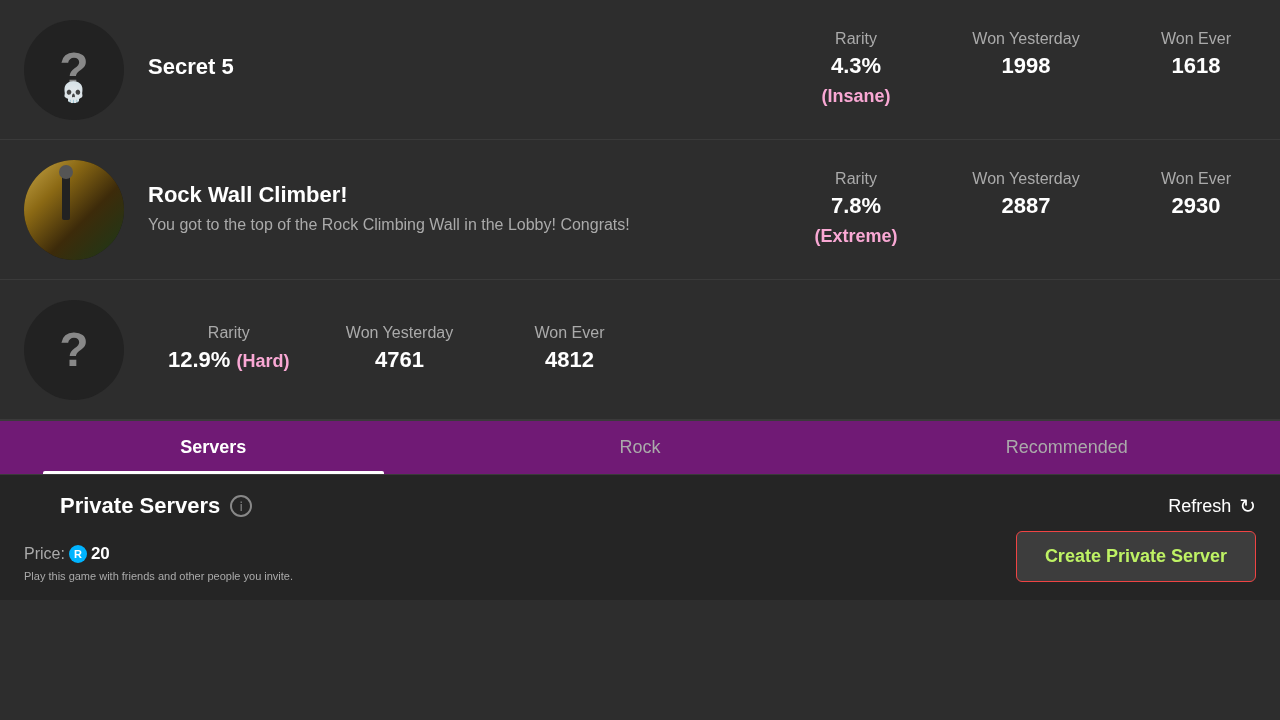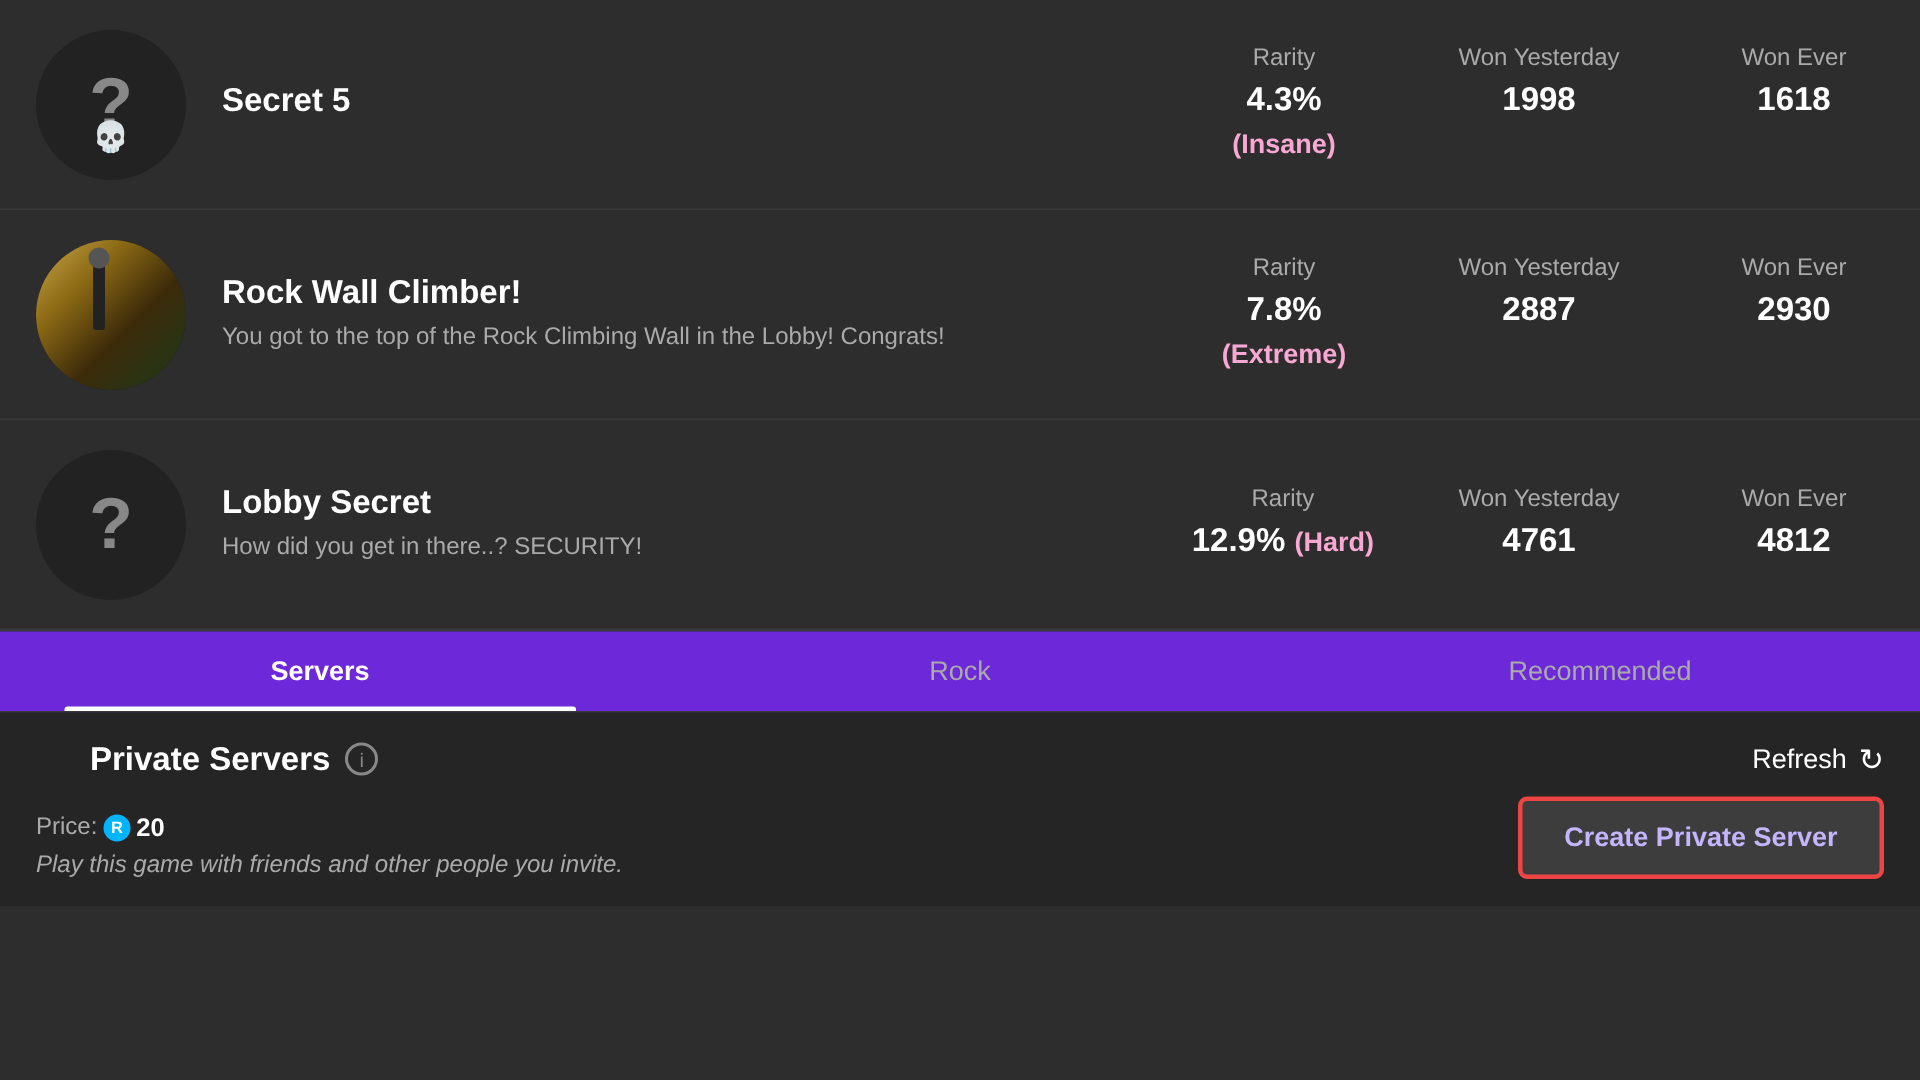--- a/index.html
+++ b/index.html
@@ -140,21 +140,21 @@
 
     
     .bottom-section {
       background-color: #252525;
       border-top: 1px solid #3a3a3a;
     }
 
     .tabs-bar {
       display: flex;
       border-bottom: 1px solid #3a3a3a;
-      background-color: #6d28d9;
+      background-color: #701a75;
     }
 
     .tab-item {
       flex: 1;
       text-align: center;
       padding: 16px 0;
       font-size: 18px;
       color: #aaaaaa;
       cursor: pointer;
       position: relative;
@@ -252,29 +252,28 @@
       font-weight: bold;
     }
 
     .price-amount {
       color: #ffffff;
       font-weight: bold;
       font-size: 17px;
     }
 
     .ps-desc {
-      font-size: 16px;
+      font-size: 11px;
       color: #aaaaaa;
-      font-style: italic;
     }
 
     .create-btn {
       background-color: #3d3d3d;
-      color: #c4b5fd;
-      border: 3px solid #ef4444;
+      color: #bef264;
+      border: 1px solid #ef4444;
       border-radius: 6px;
       padding: 14px 28px;
       font-size: 18px;
       font-weight: bold;
       cursor: pointer;
       white-space: nowrap;
     }
 
     .ps-bottom-row {
       display: flex;
@@ -341,24 +340,20 @@
       <div class="stat-block">
         <span class="stat-label">Won Ever</span>
         <div class="stat-value">2930</div>
       </div>
     </div>
   </div>
 
   <div class="achievement-row">
     <div class="achievement-icon question">
       <span class="question-mark">?</span>
-    </div>
-    <div class="achievement-content">
-      <div class="achievement-title">Lobby Secret</div>
-      <div class="achievement-desc">How did you get in there..? SECURITY!</div>
     </div>
     <div class="achievement-stats">
       <div class="stat-block">
         <span class="stat-label">Rarity</span>
         <div class="stat-value">
           <span>12.9%</span>
           <span class="stat-sub">(Hard)</span>
         </div>
       </div>
       <div class="stat-block">

